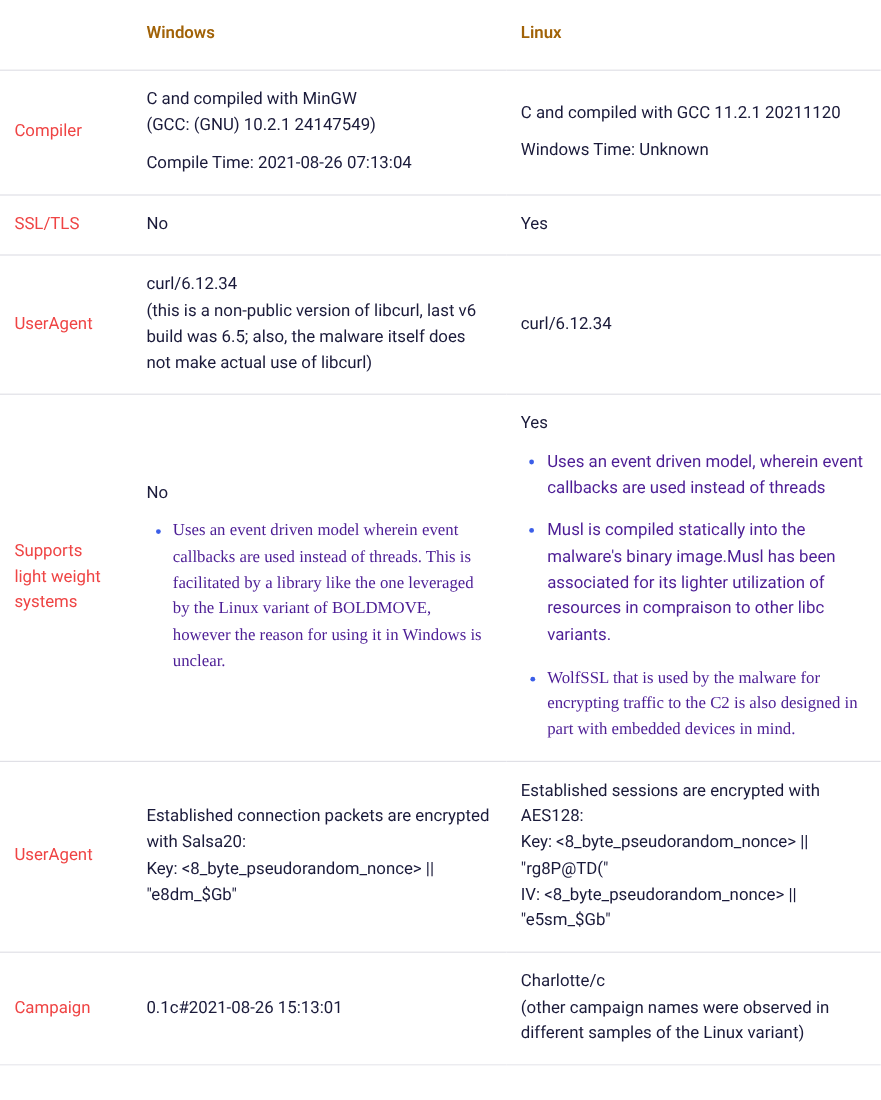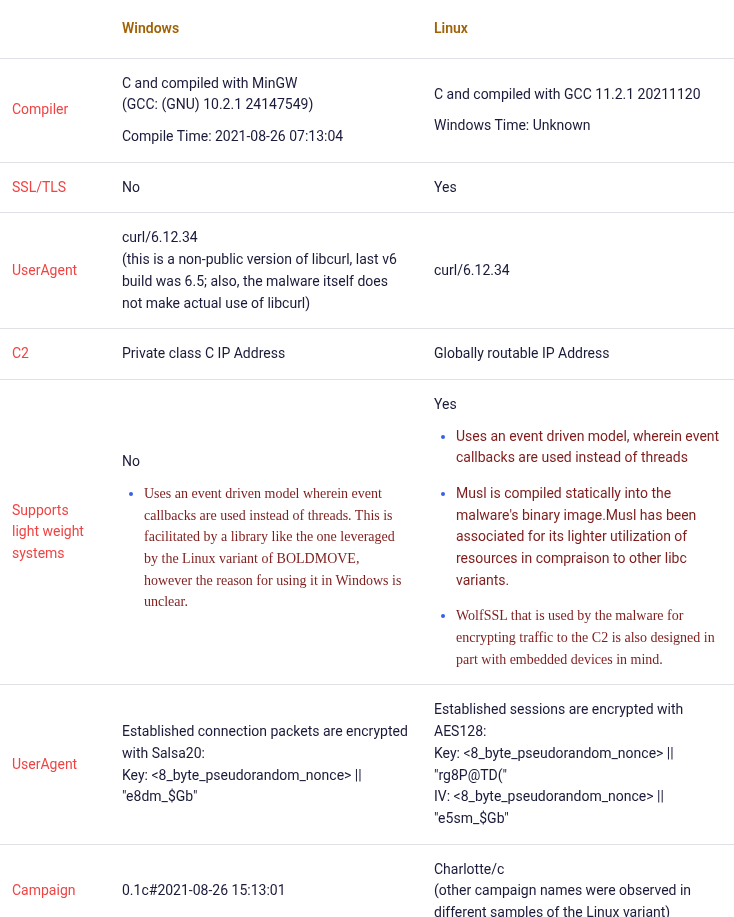--- a/index.html
+++ b/index.html
@@ -44,21 +44,21 @@
   }
   td p { margin: 0 0 10px 0; }
   td p:last-child { margin-bottom: 0; }
   .bold { font-weight: 400; }
   ul {
     margin: 10px 0 0 0;
     padding-left: 22px;
   }
   ul li {
     margin-bottom: 14px;
-    color: #7f1d1d;
+    color: #4c1d95;
   }
   ul li::marker {
     color: #3b5ee8;
   }
   ul li:last-child { margin-bottom: 0; font-family: Liberation Serif, serif; }
 </style>
 </head>
 <body>
 
 <table>
@@ -99,25 +99,20 @@
       <td class="rowlabel">UserAgent</td>
       <td>
         <span class="bold">curl/6.12.34</span><br>
         <span>(this is a non-public version of libcurl, last v6 build was 6.5; also, the malware itself does not make actual use of libcurl)</span>
       </td>
       <td>
         <span class="bold">curl/6.12.34</span>
       </td>
     </tr>
 
-    <tr>
-      <td class="rowlabel">C2</td>
-      <td>Private class C IP Address</td>
-      <td>Globally routable IP Address</td>
-    </tr>
 
     <tr>
       <td class="rowlabel">Supports light weight systems</td>
       <td>
         <p class="bold">No</p>
         <ul>
           <li> Uses an event driven model wherein event callbacks are used instead of threads. This is facilitated by a library like the one leveraged by the Linux variant of BOLDMOVE, however the reason for using it in Windows is unclear.</li>
         </ul>
       </td>
       <td>

